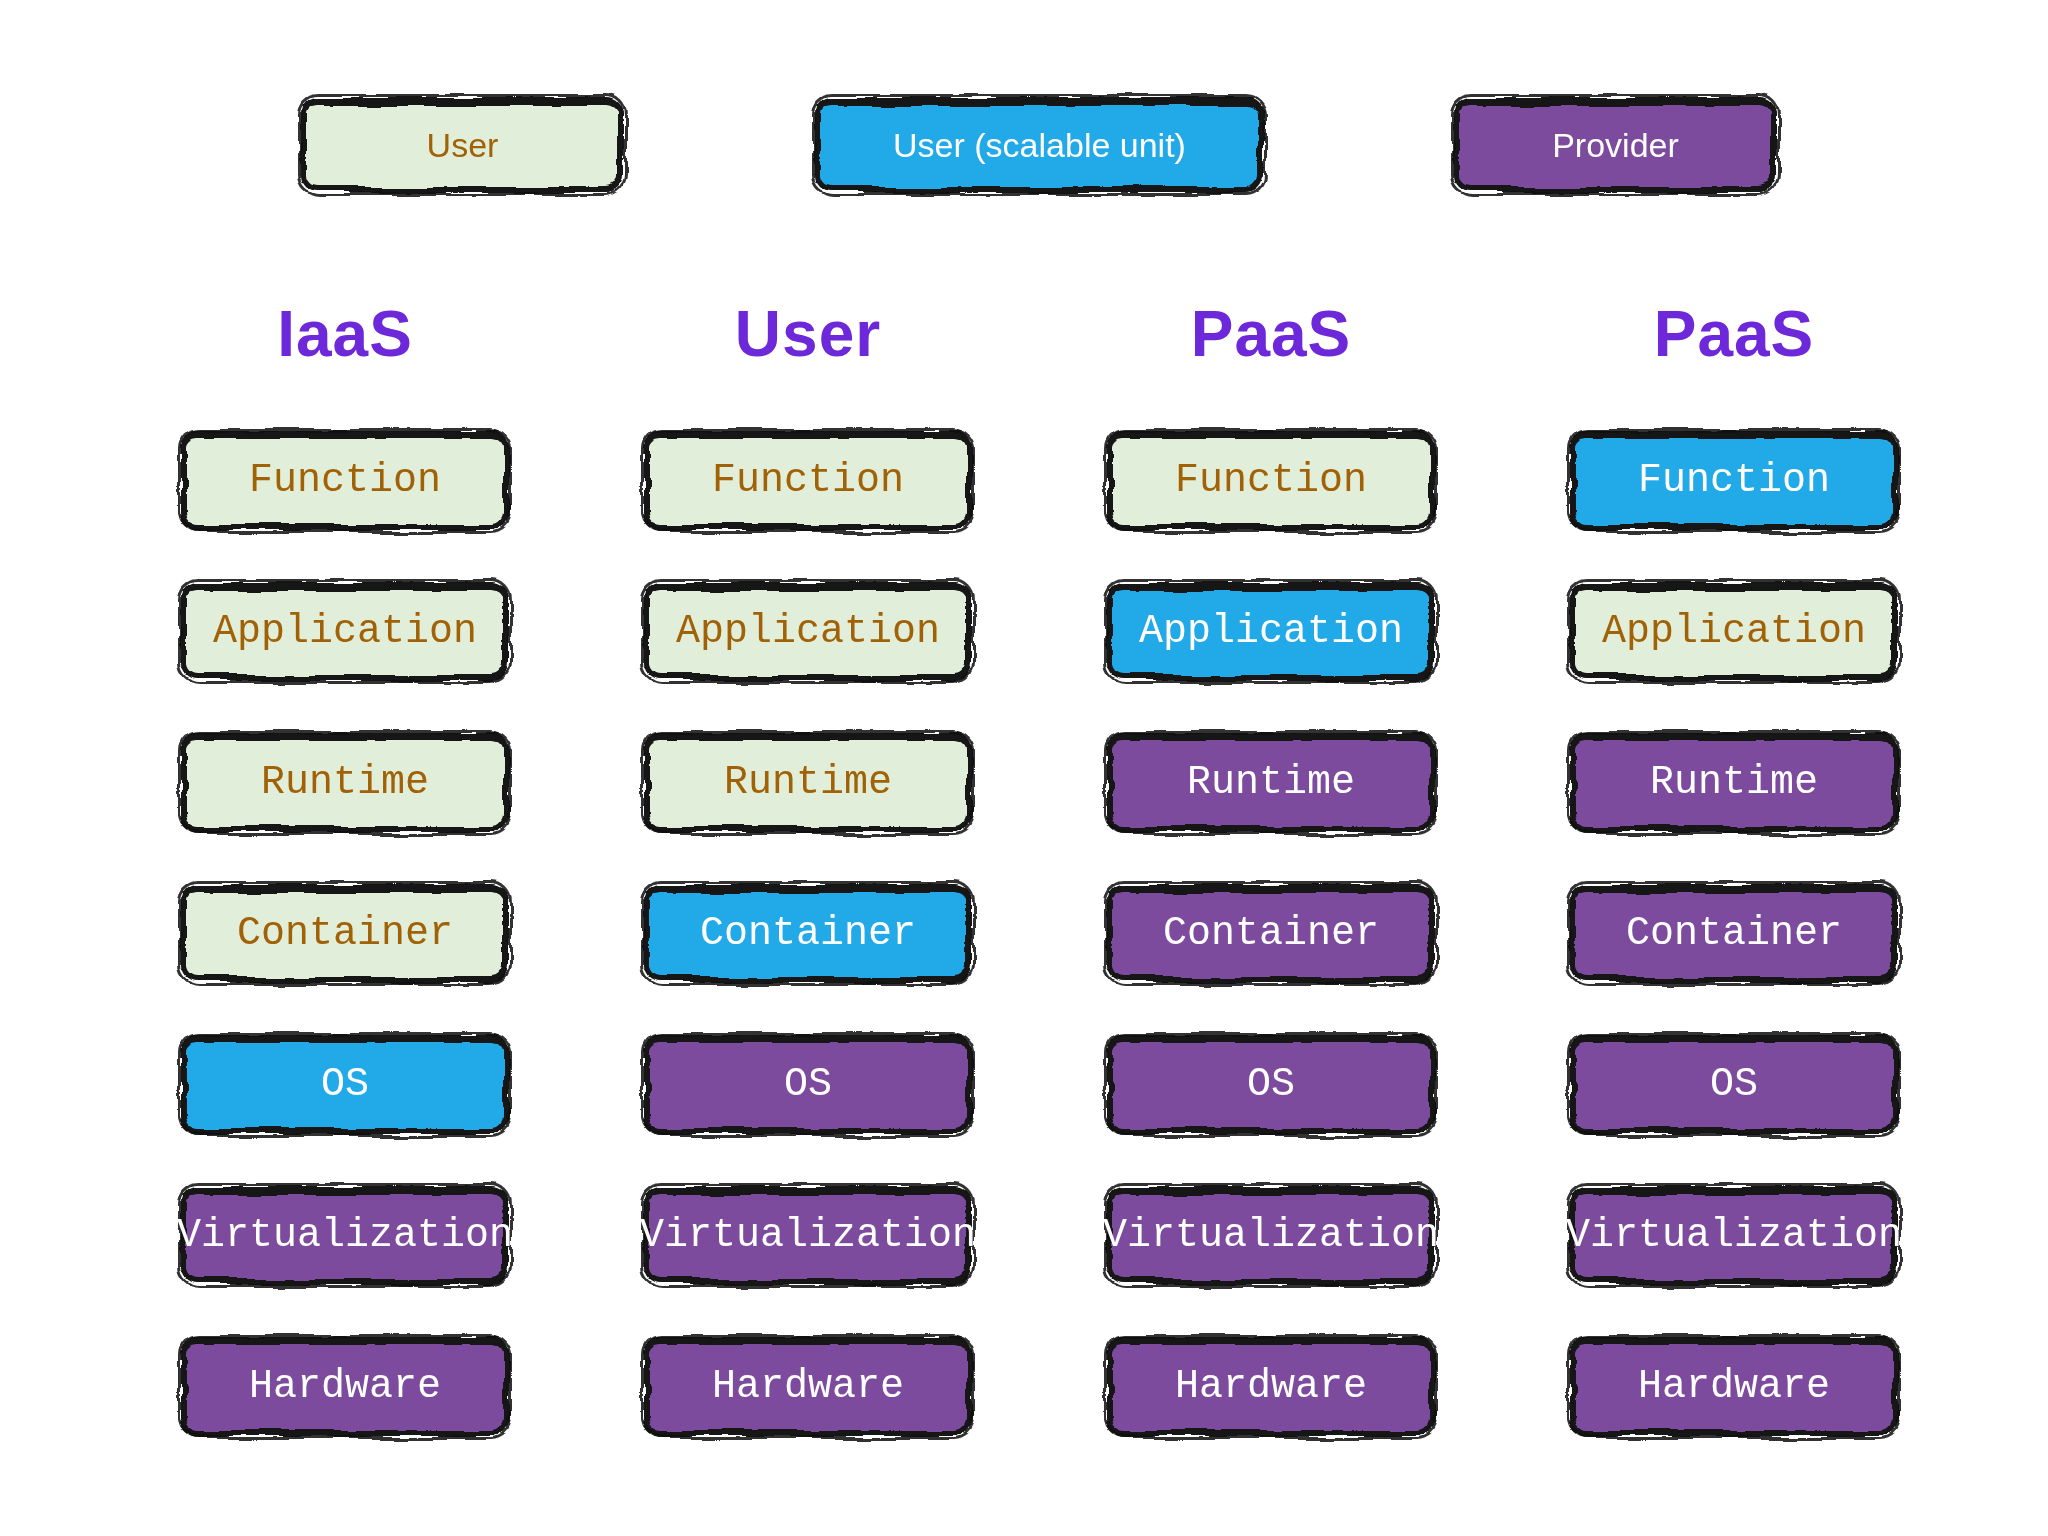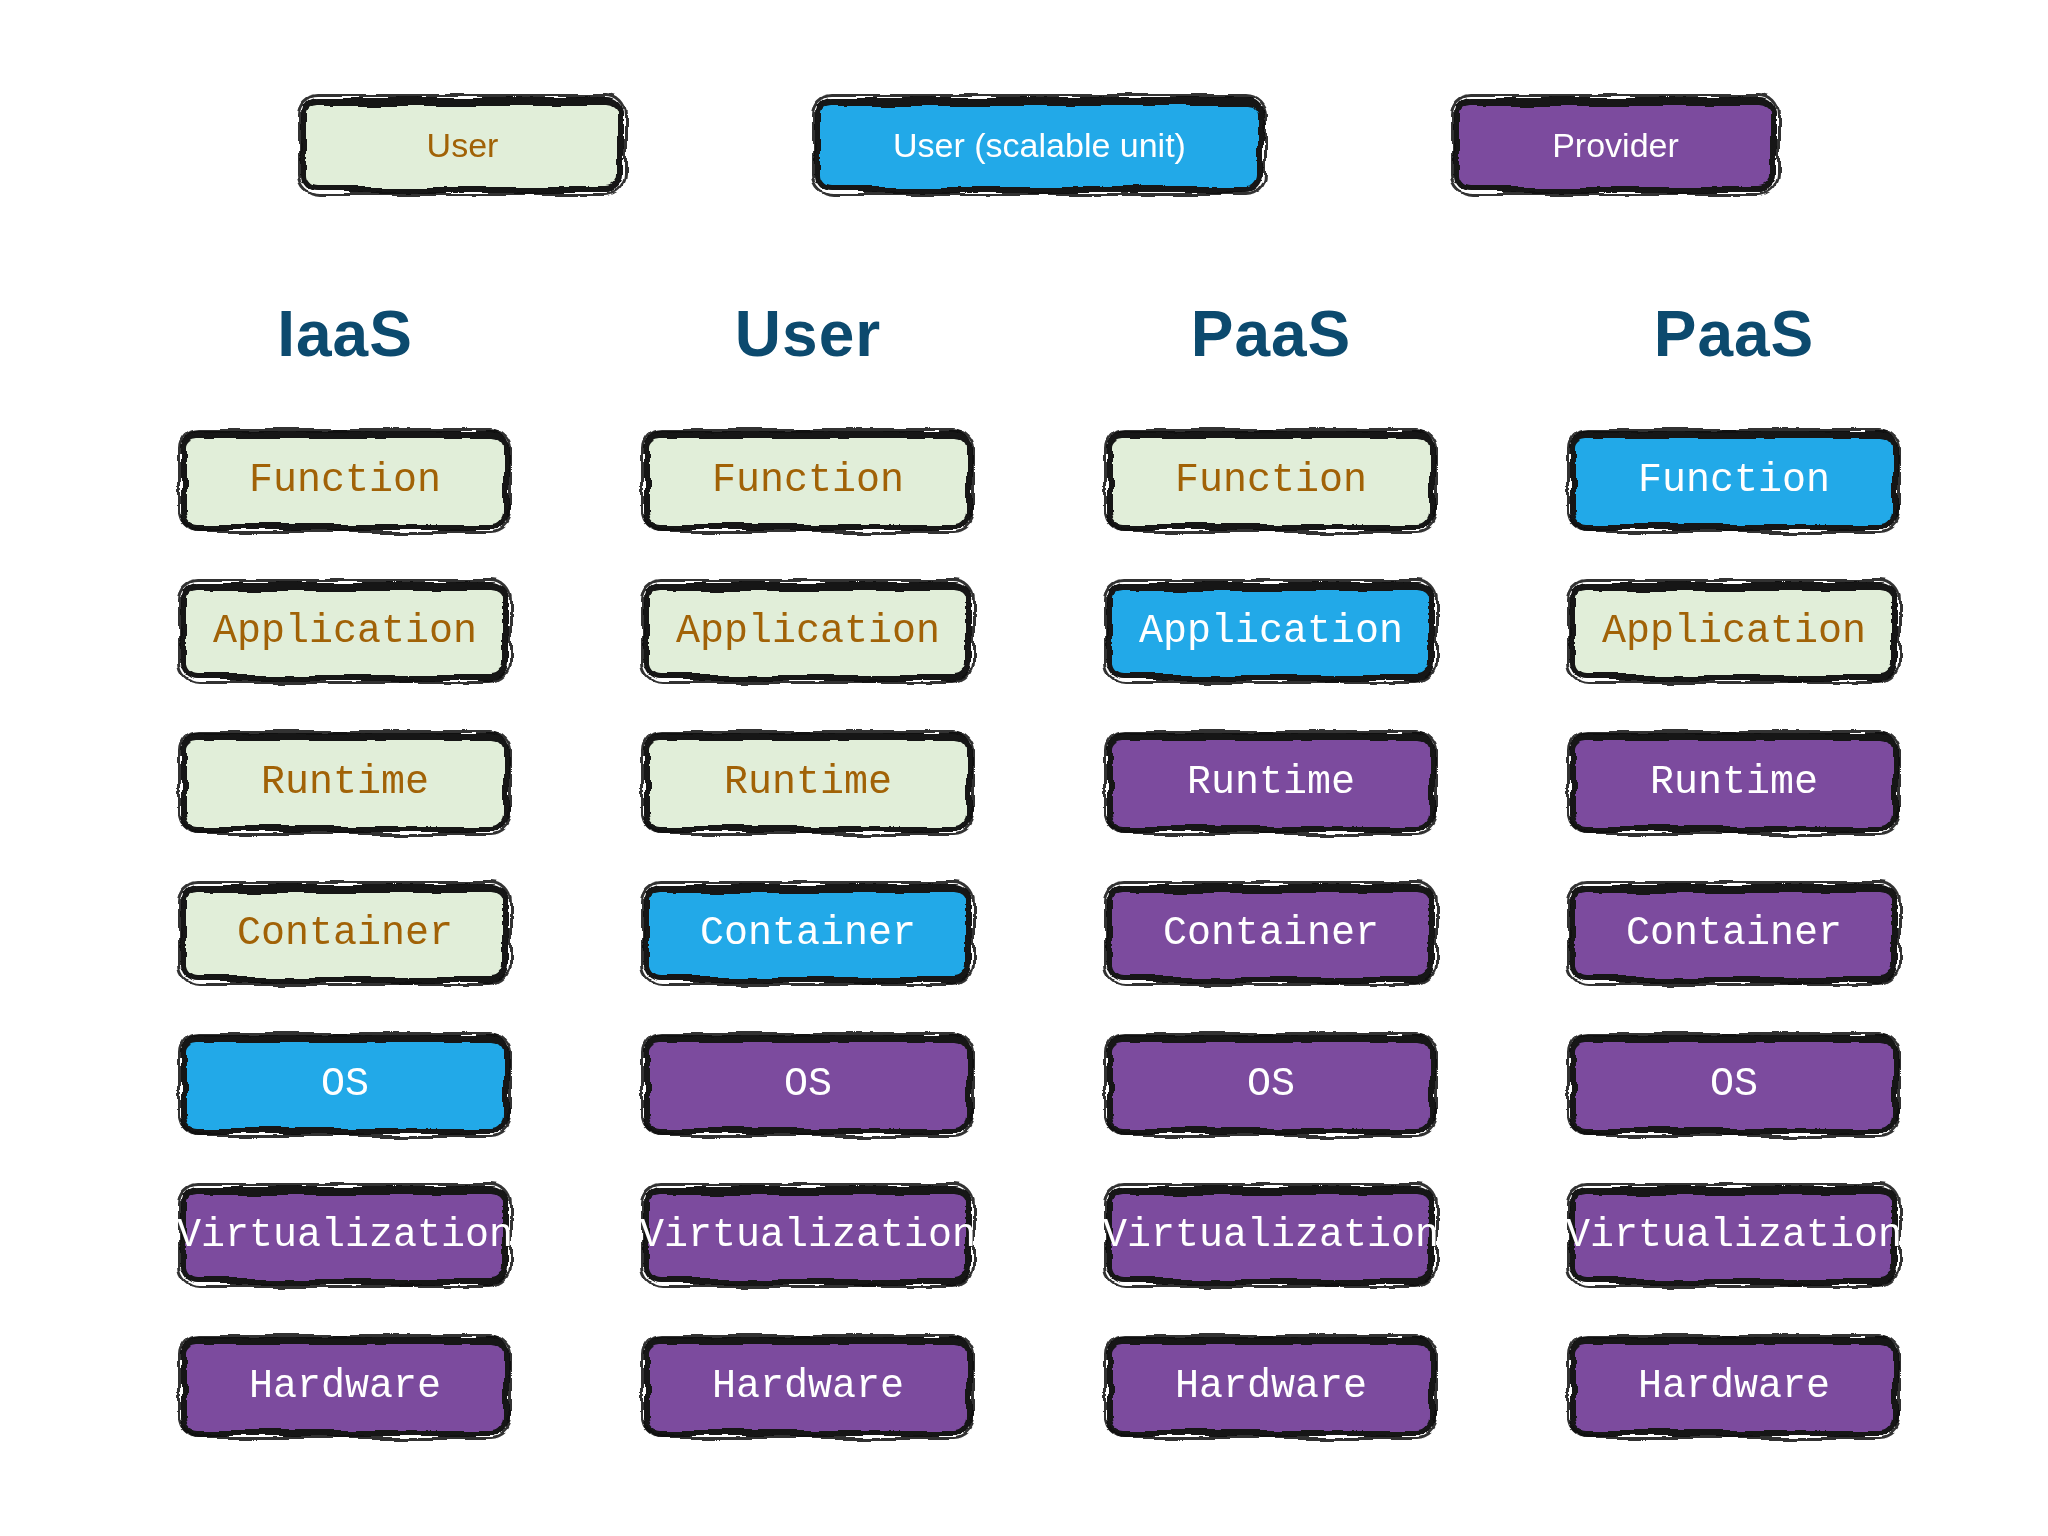--- a/index.html
+++ b/index.html
@@ -49,21 +49,21 @@
   .legend-box .box-label{font-size:34px;}
   #legend-user{left:299px;width:327px;}
   #legend-scalable{left:813px;width:453px;}
   #legend-provider{left:1452px;width:327px;}
 
   
   .column{position:absolute;top:283px;width:332px;display:flex;flex-direction:column;}
   .col-0{left:179px;} .col-1{left:642px;} .col-2{left:1105px;} .col-3{left:1568px;}
   .col-title{
     height:102px;display:flex;align-items:center;justify-content:center;
-    font-size:64px;font-weight:bold;color:#0c4a6e;letter-spacing:1px;
+    font-size:64px;font-weight:bold;color:#6d28d9;letter-spacing:1px;
     margin-bottom:44px;
   }
   .cell{height:103px;margin-bottom:48px;font-family:Liberation Mono, monospace;}
   .cell .box-label{font-size:40px;}
 </style>
 </head>
 <body>
 
 <svg width="0" height="0" style="position:absolute" aria-hidden="true">
   <defs>

